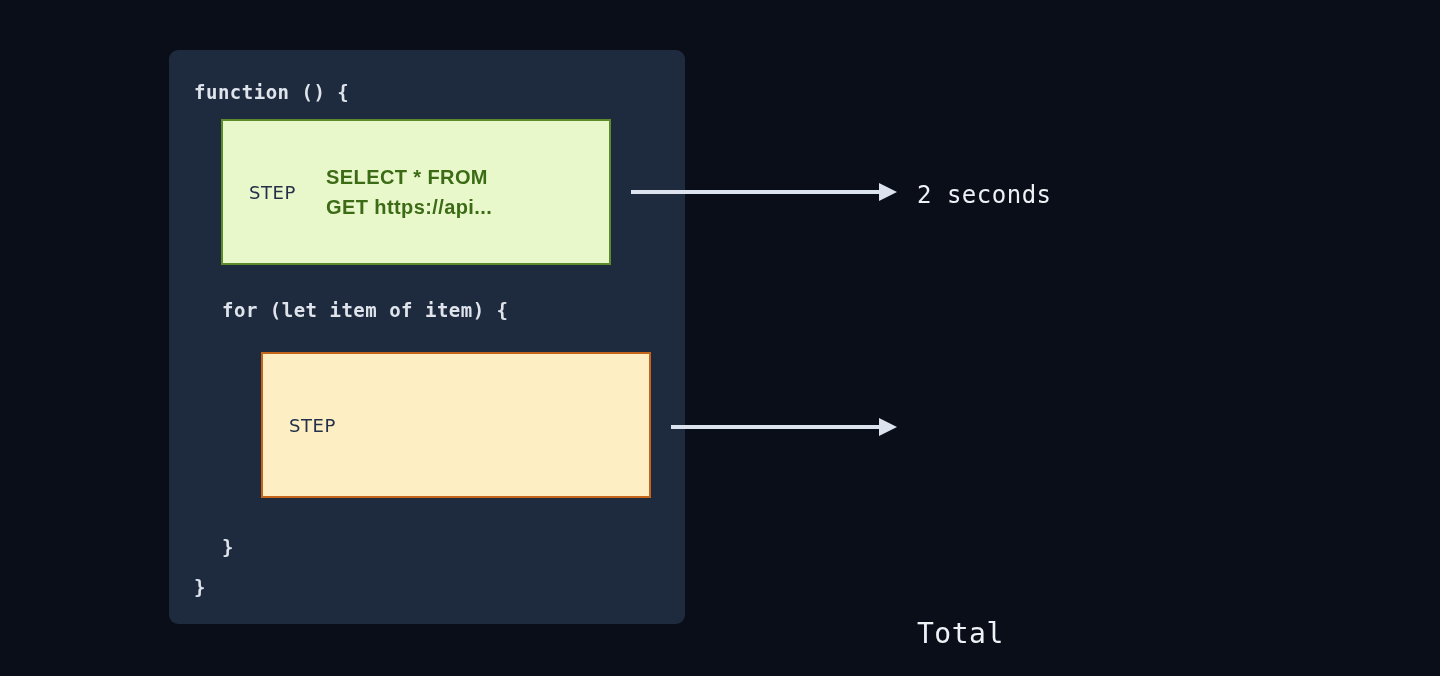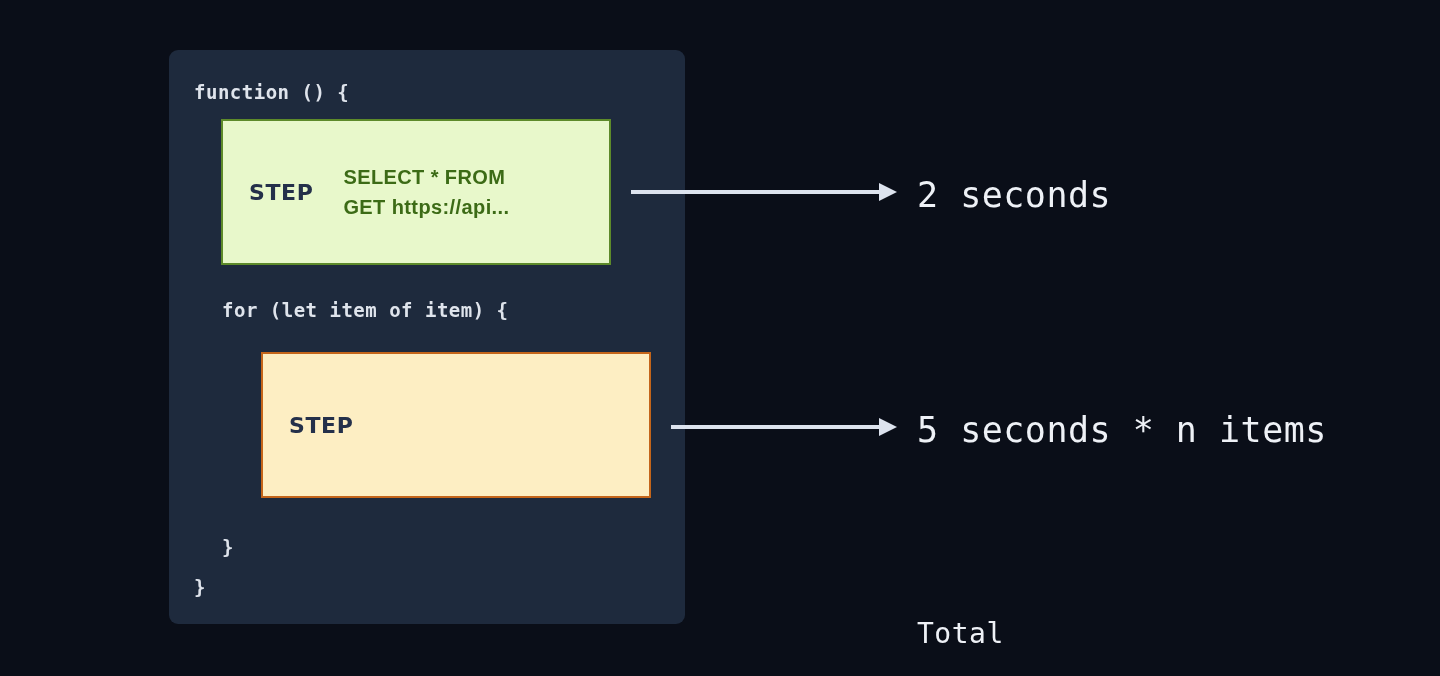--- a/index.html
+++ b/index.html
@@ -55,22 +55,22 @@
   .step-box {
     position: absolute;
     display: flex;
     align-items: center;
     border-style: solid;
     border-width: 2px;
   }
 
   .step-box .step-tag {
     font-family: "DejaVu Sans", sans-serif;
-    font-weight: bold;
-    font-size: 22px;
+    font-weight: normal;
+    font-size: 18px;
     letter-spacing: 0.6px;
     color: #24304a;
     flex: none;
   }
 
   .step-box .step-body {
     font-family: Liberation Sans, sans-serif;
     font-weight: bold;
     font-size: 20px;
     letter-spacing: 0.4px;
@@ -130,21 +130,21 @@
   .arrow-1 .head  { left: 248px; }
 
   .arrow-2 { left: 626px; top: 417px; width: 226px; }
   .arrow-2 .shaft { width: 210px; }
   .arrow-2 .head  { left: 208px; }
 
   
   .annotation {
     position: absolute;
     font-family: "DejaVu Sans Mono", monospace;
-    font-size: 35px;
+    font-size: 24px;
     letter-spacing: 0.5px;
     color: #eef1f6;
     white-space: pre;
     line-height: 40px;
   }
 
   .anno-1 { left: 872px; top: 175px; }
   .anno-2 { left: 872px; top: 410px; }
 
   .total-block {
@@ -190,20 +190,19 @@
     <div class="head"></div>
   </div>
 
   <div class="arrow arrow-2">
     <div class="shaft"></div>
     <div class="head"></div>
   </div>
 
   <div class="annotation anno-1">2 seconds</div>
 
-  <div class="annotation anno-2">5 seconds * n items</div>
 
   <div class="total-block">
     <div>Total</div>
     
   </div>
 
 </div>
 
 </body></html>

